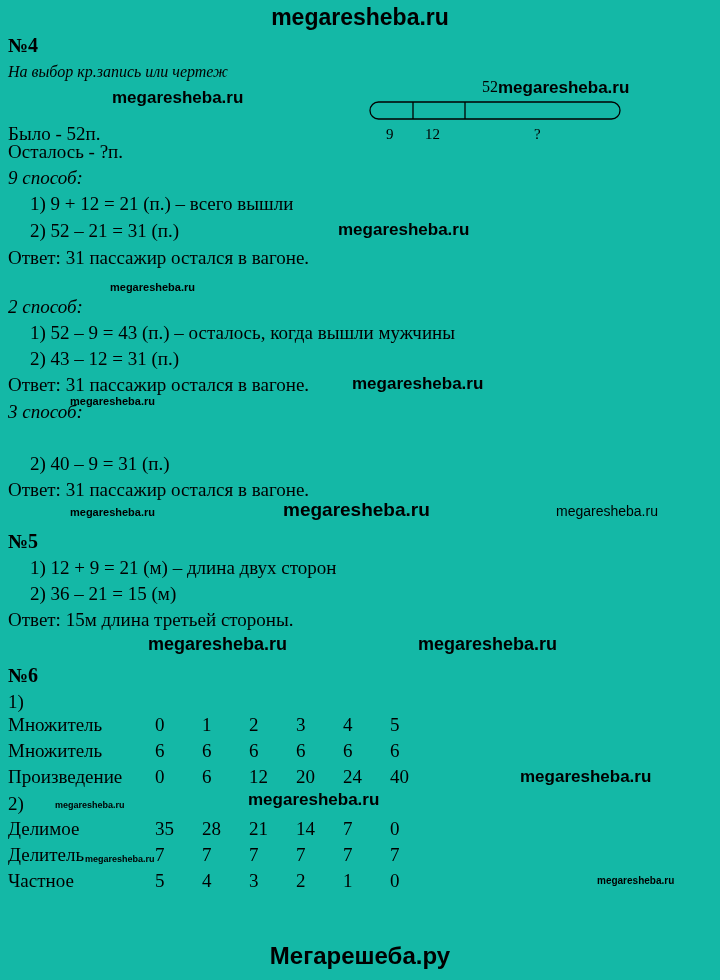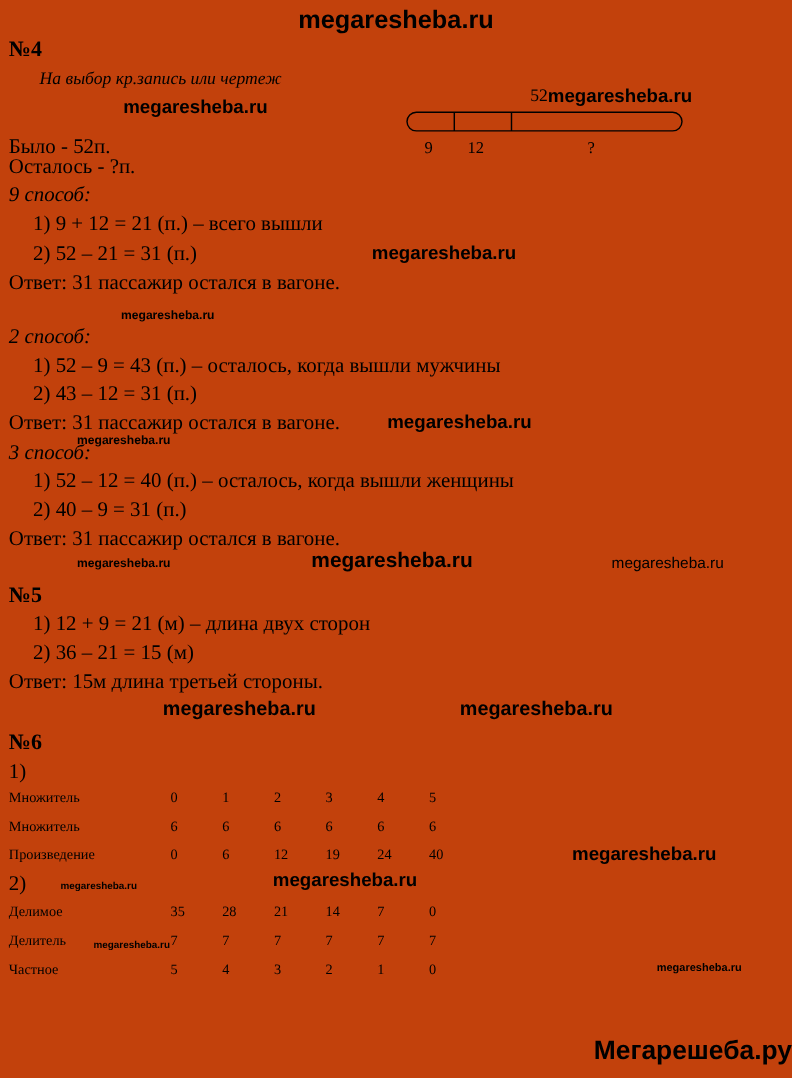--- a/index.html
+++ b/index.html
@@ -1,40 +1,40 @@
 <!DOCTYPE html>
 <html><head>
 <meta charset="utf-8">
 <style>
   html,body{margin:0;padding:0;background:#fff;}
-  .page{position:relative;width:720px;height:980px;background:#c2410c;color:#000;
+  .page{position:relative;width:720px;height:980px;background:#14b8a6;color:#000;
         font-family:"Liberation Serif", serif;overflow:hidden;}
   .line{position:absolute;white-space:nowrap;font-size:19px;line-height:23px;}
   .i{font-style:italic;}
   .num{font-size:20px;font-weight:bold;}
   .wm{position:absolute;white-space:nowrap;font-family:"Liberation Sans", sans-serif;font-weight:bold;}
   .wm.plain{font-weight:normal;}
   .header-wm{position:absolute;top:4px;left:0;width:100%;text-align:center;
              font-family:"Liberation Sans", sans-serif;font-weight:bold;font-size:23px;}
-  .footer{position:absolute;top:942px;left:0;width:100%;text-align:right;
+  .footer{position:absolute;top:942px;left:0;width:100%;text-align:center;
           font-family:"Liberation Sans", sans-serif;font-weight:bold;font-size:24px;}
   .tbl{position:absolute;display:grid;grid-template-columns:147px repeat(6,47px);
-       font-size:13px;line-height:26px;}
+       font-size:19px;line-height:26px;}
   .tbl div{white-space:nowrap;}
   svg text{font-family:"Liberation Serif", serif;fill:#000;}
 </style>
 </head>
 <body>
 
 <div class="page">
 
   <div class="header-wm">megaresheba.ru</div>
 
   <div class="line num" style="left:8px;top:34px;">№4</div>
-  <div class="line i" style="left:8px;top:60px;font-size:16px;margin-left:28px;">На выбор кр.запись или чертеж</div>
+  <div class="line i" style="left:8px;top:60px;font-size:16px;">На выбор кр.запись или чертеж</div>
 
   <div class="line" style="left:8px;top:86px;margin-top:36px;">Было - 52п.</div>
   <div class="line" style="left:8px;top:140px;">Осталось - ?п.</div>
 
   <svg style="position:absolute;left:362px;top:68px;" width="266" height="88" viewBox="0 0 266 88">
     <text x="120" y="24" font-size="16">52</text>
     <rect x="8" y="34" width="250" height="17" rx="8.5" fill="none" stroke="#000" stroke-width="1.3"></rect>
     <line x1="51" y1="34" x2="51" y2="51" stroke="#000" stroke-width="1.3"></line>
     <line x1="103" y1="34" x2="103" y2="51" stroke="#000" stroke-width="1.3"></line>
     <text x="24" y="71" font-size="15">9</text>
@@ -46,21 +46,20 @@
   <div class="line" style="left:30px;top:192px;">1) 9 + 12 = 21 (п.) – всего вышли</div>
   <div class="line" style="left:30px;top:219px;">2) 52 – 21 = 31 (п.)</div>
   <div class="line" style="left:8px;top:246px;">Ответ: 31 пассажир остался в вагоне.</div>
 
   <div class="line i" style="left:8px;top:295px;">2 способ:</div>
   <div class="line" style="left:30px;top:321px;">1) 52 – 9 = 43 (п.) – осталось, когда вышли мужчины</div>
   <div class="line" style="left:30px;top:347px;">2) 43 – 12 = 31 (п.)</div>
   <div class="line" style="left:8px;top:373px;">Ответ: 31 пассажир остался в вагоне.</div>
 
   <div class="line i" style="left:8px;top:400px;">3 способ:</div>
-  <div class="line" style="left:30px;top:426px;">1) 52 – 12 = 40 (п.) – осталось, когда вышли женщины</div>
   <div class="line" style="left:30px;top:452px;text-align:center;">2) 40 – 9 = 31 (п.)</div>
   <div class="line" style="left:8px;top:478px;">Ответ: 31 пассажир остался в вагоне.</div>
 
   <div class="line num" style="left:8px;top:530px;">№5</div>
   <div class="line" style="left:30px;top:556px;">1) 12 + 9 = 21 (м) – длина двух сторон</div>
   <div class="line" style="left:30px;top:582px;">2) 36 – 21 = 15 (м)</div>
   <div class="line" style="left:8px;top:608px;">Ответ: 15м длина третьей стороны.</div>
 
   <div class="line num" style="left:8px;top:664px;">№6</div>
   <div class="line" style="left:8px;top:690px;">1)</div>
@@ -77,21 +76,21 @@
     <div>6</div>
     <div>6</div>
     <div>6</div>
     <div>6</div>
     <div>6</div>
     <div>6</div>
     <div>Произведение</div>
     <div>0</div>
     <div>6</div>
     <div>12</div>
-    <div>19</div>
+    <div>20</div>
     <div>24</div>
     <div>40</div>
   </div>
 
   <div class="line" style="left:8px;top:792px;">2)</div>
 
   <div class="tbl" style="left:8px;top:816px;">
     <div>Делимое</div>
     <div>35</div>
     <div>28</div>

